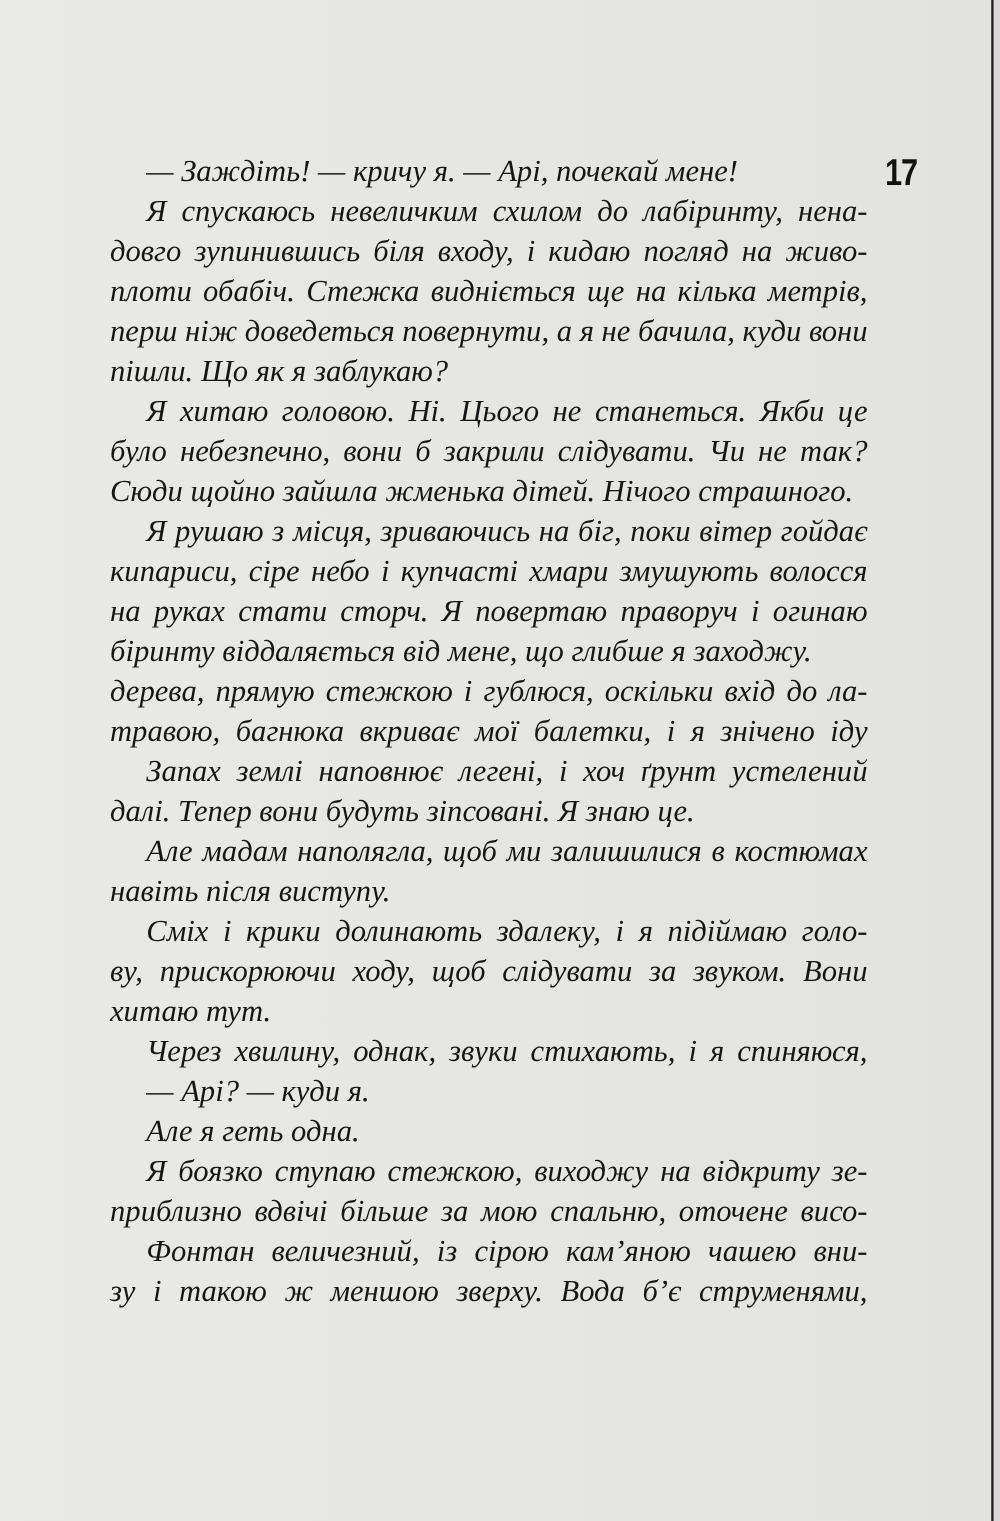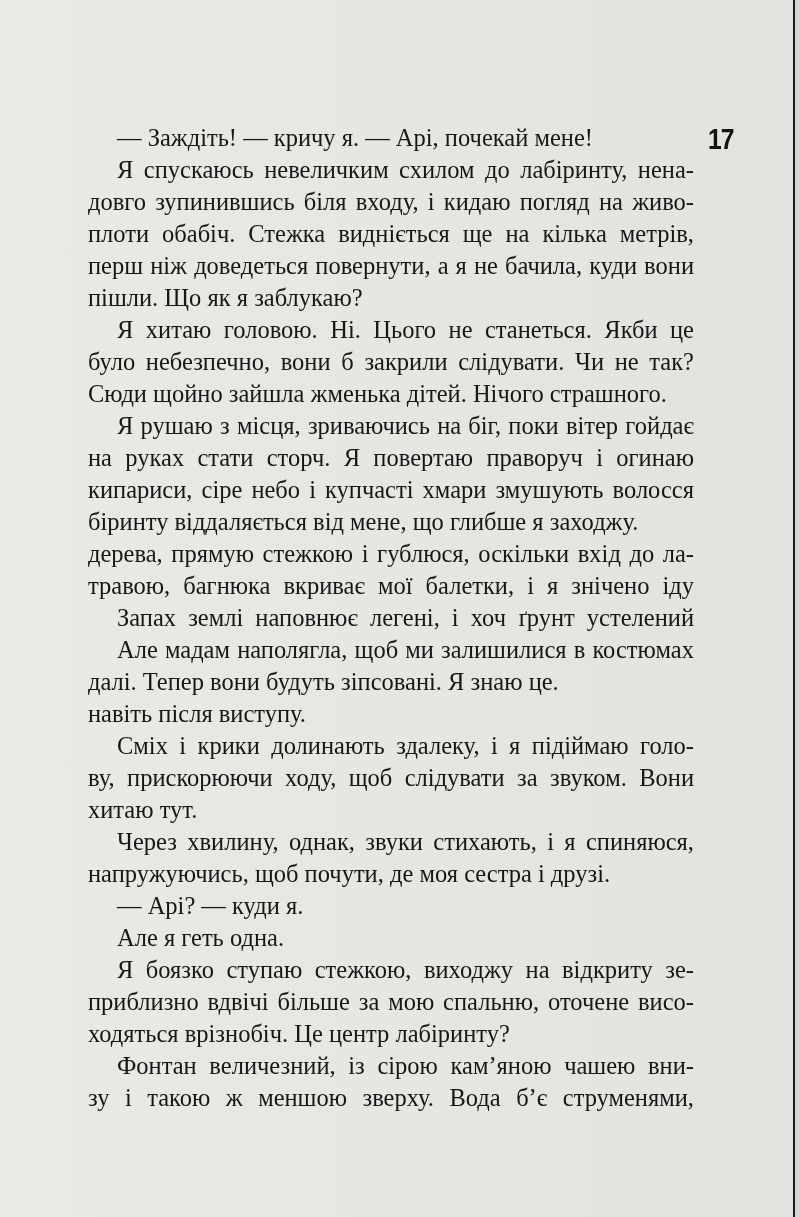--- a/index.html
+++ b/index.html
@@ -23,21 +23,21 @@
   }
   .page-number {
     position: absolute; left: 708px; top: 122px;
     font-family: "Liberation Sans", "DejaVu Sans", sans-serif;
     font-weight: bold; font-size: 30px; color: #111;
     transform: scaleX(0.82); transform-origin: left top;
     letter-spacing: -1px;
   }
   .text {
     position: absolute; left: 88px; top: 122px; width: 606px;
-    font-size: 24.5px; line-height: 32px; color: #161616;
+    font-style: italic; font-size: 24.5px; line-height: 32px; color: #161616;
   }
   .line { height: 32px; white-space: nowrap; text-align: justify; text-align-last: justify; }
   .line.indent { padding-left: 29px; }
   .line.last { text-align-last: left; }
 </style>
 </head>
 <body>
 
 <div class="page">
   <div class="page-number">17</div>
@@ -45,37 +45,35 @@
       <div class="line indent last">— Заждіть! — кричу я. — Арі, почекай мене!</div>
       <div class="line indent">Я спускаюсь невеличким схилом до лабіринту, нена-</div>
       <div class="line">довго зупинившись біля входу, і кидаю погляд на живо-</div>
       <div class="line">плоти обабіч. Стежка видніється ще на кілька метрів,</div>
       <div class="line">перш ніж доведеться повернути, а я не бачила, куди вони</div>
       <div class="line last">пішли. Що як я заблукаю?</div>
       <div class="line indent">Я хитаю головою. Ні. Цього не станеться. Якби це</div>
       <div class="line">було небезпечно, вони б закрили слідувати. Чи не так?</div>
       <div class="line last">Сюди щойно зайшла жменька дітей. Нічого страшного.</div>
       <div class="line indent">Я рушаю з місця, зриваючись на біг, поки вітер гойдає</div>
+      <div class="line">кипариси, сіре небо і купчасті хмари змушують волосся</div>
       <div class="line">на руках стати сторч. Я повертаю праворуч і огинаю</div>
-      <div class="line">кипариси, сіре небо і купчасті хмари змушують волосся</div>
       <div class="line last">біринту віддаляється від мене, що глибше я заходжу.</div>
       <div class="line">дерева, прямую стежкою і гублюся, оскільки вхід до ла-</div>
       <div class="line">травою, багнюка вкриває мої балетки, і я знічено іду</div>
       <div class="line indent">Запах землі наповнює легені, і хоч ґрунт устелений</div>
+      <div class="line last">далі. Тепер вони будуть зіпсовані. Я знаю це.</div>
       <div class="line indent">Але мадам наполягла, щоб ми залишилися в костюмах</div>
-      <div class="line last">далі. Тепер вони будуть зіпсовані. Я знаю це.</div>
       <div class="line last">навіть після виступу.</div>
       <div class="line indent">Сміх і крики долинають здалеку, і я підіймаю голо-</div>
       <div class="line">ву, прискорюючи ходу, щоб слідувати за звуком. Вони</div>
       <div class="line last">хитаю тут.</div>
       <div class="line indent">Через хвилину, однак, звуки стихають, і я спиняюся,</div>
-      <div class="line last">напружуючись, щоб почути, де моя сестра і друзі.</div>
       <div class="line indent last">— Арі? — куди я.</div>
       <div class="line indent last">Але я геть одна.</div>
       <div class="line indent">Я боязко ступаю стежкою, виходжу на відкриту зе-</div>
       <div class="line">приблизно вдвічі більше за мою спальню, оточене висо-</div>
-      <div class="line last">ходяться врізнобіч. Це центр лабіринту?</div>
       <div class="line indent">Фонтан величезний, із сірою кам’яною чашею вни-</div>
       <div class="line">зу і такою ж меншою зверху. Вода б’є струменями,</div>
     </div>
 </div>
 <div class="edge-line"></div>
 <div class="edge-strip"></div>
 
 </body></html>

